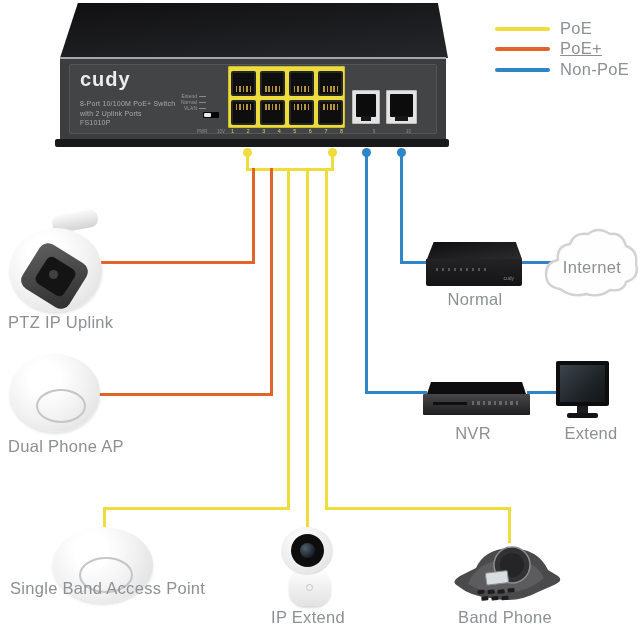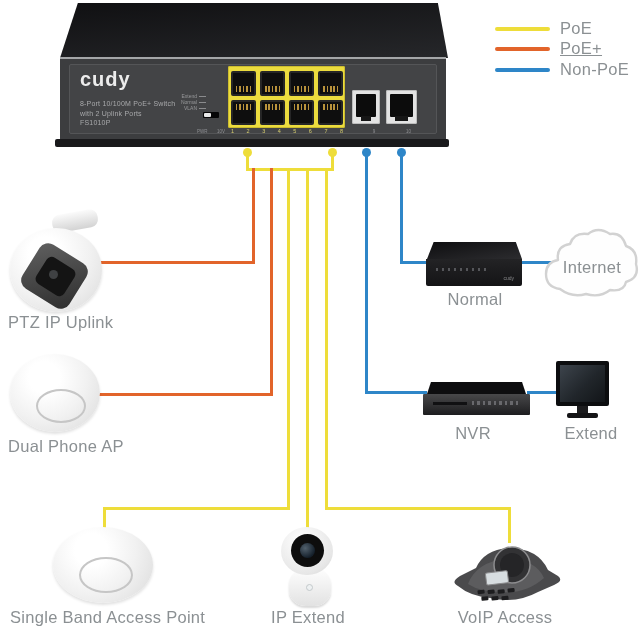--- a/index.html
+++ b/index.html
@@ -263,21 +263,21 @@
 
   <div>
     <div class="white-ellipse" style="left:10px; top:354px; width:90px; height:78px;"></div>
     <div class="ap-ring" style="left:36px; top:389px; width:50px; height:34px;"></div>
     <div class="dev-label" style="left:8px; top:437px;">Dual Phone AP</div>
   </div>
 
   <div>
     <div class="white-ellipse" style="left:53px; top:527px; width:100px; height:76px;"></div>
     <div class="ap-ring" style="left:79px; top:557px; width:54px; height:36px;"></div>
-    <div class="dev-label" style="left:10px; top:608px;text-align:center;">Single Band Access Point</div>
+    <div class="dev-label" style="left:10px; top:579px;text-align:center;">Single Band Access Point</div>
   </div>
 
   <div>
     <div class="ipc-body"></div>
     <div class="ipc-head"></div>
     <div class="ipc-lens"></div>
     <div class="ipc-iris"></div>
     <div class="ipc-btn"></div>
     <div class="dev-label" style="left:263px; top:608px; width:90px; text-align:center;">IP Extend</div>
   </div>
@@ -294,21 +294,21 @@
           <rect x="30" y="52" width="7" height="4" rx="1"></rect>
             <rect x="40" y="53" width="7" height="4" rx="1"></rect>
           <rect x="50" y="54" width="7" height="4" rx="1"></rect>
             <rect x="60" y="54" width="7" height="4" rx="1"></rect>
           <rect x="33" y="59" width="7" height="4" rx="1"></rect>
             <rect x="43" y="60" width="7" height="4" rx="1"></rect>
           <rect x="53" y="61" width="7" height="4" rx="1"></rect>
         </g>
       </g>
     </svg>
-    <div class="dev-label" style="left:455px; top:608px; width:100px; text-align:center;">VoIP Access</div>
+    <div class="dev-label" style="left:455px; top:608px; width:100px; text-align:center;">Band Phone</div>
   </div>
 
   <div>
     <div class="rt-top"></div>
     <div class="rt-front">
       <div class="rt-leds"></div>
       <div class="rt-brand">cudy</div>
     </div>
     <div class="dev-label" style="left:440px; top:290px; width:70px; text-align:center;">Normal</div>
   </div>

